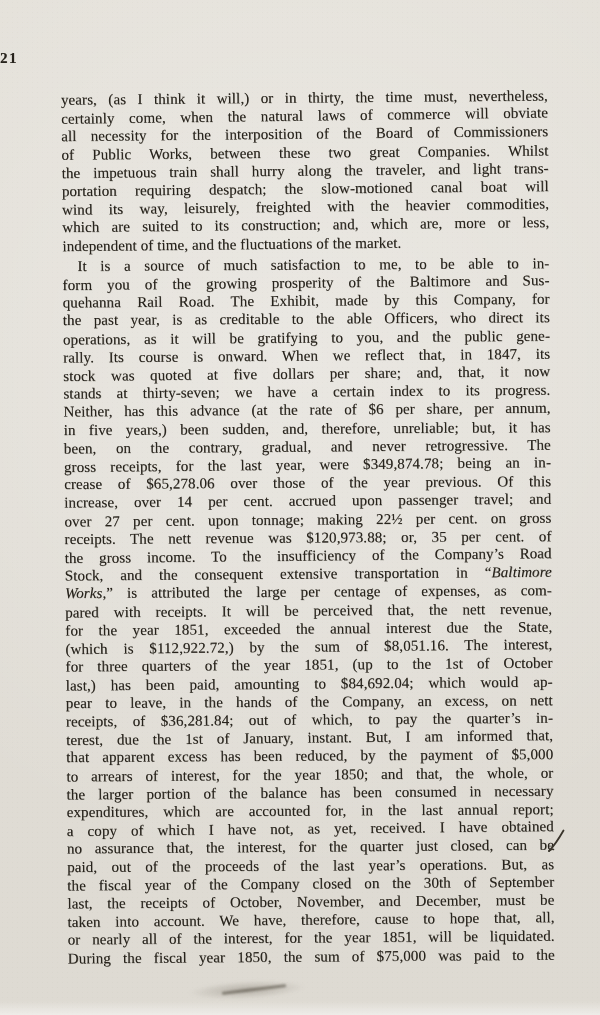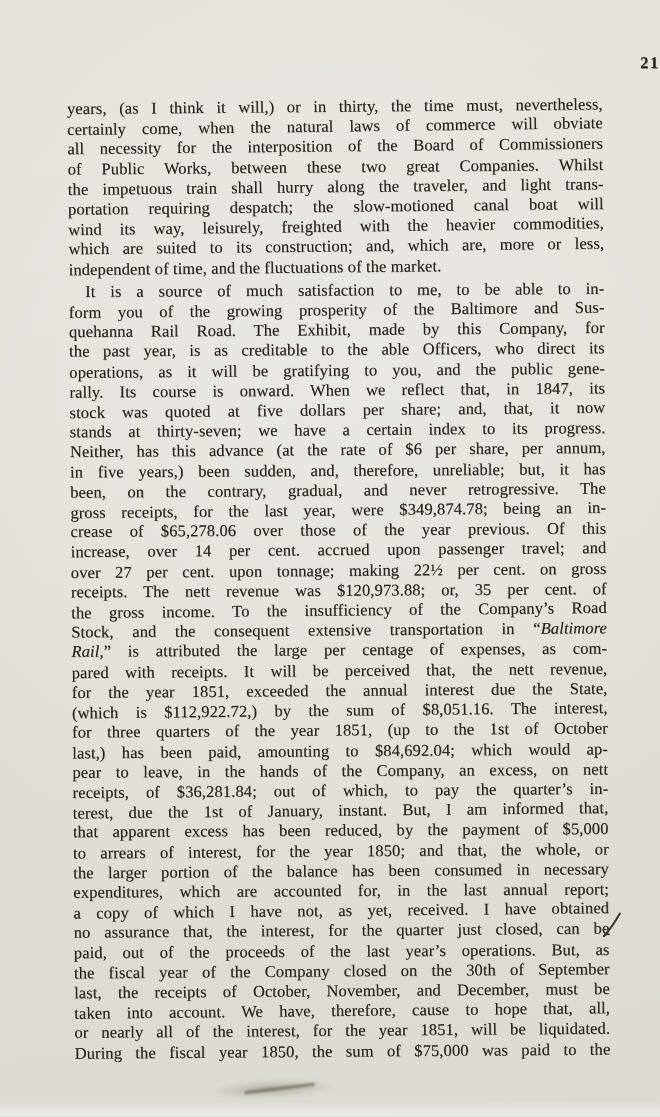--- a/index.html
+++ b/index.html
@@ -36,21 +36,21 @@
     position: absolute;
     left: 0; right: 0; bottom: 0; height: 14px;
     background: linear-gradient(rgba(255,255,255,0), rgba(255,255,255,0.5));
     pointer-events: none;
   }
   .page-number {
     position: absolute;
     top: 50px;
     left: 0;
     width: 600px;
-    text-align: right;
+    text-align: left;
     font-size: 15px;
     font-weight: bold;
     letter-spacing: 1.5px;
     text-shadow: 0.3px 0.3px 0.4px rgba(43,37,28,0.45);
   }
   .text-block {
     position: absolute;
     left: 61px;
     top: 89px;
     width: 487px;
@@ -132,21 +132,21 @@
         <div class="line">Neither, has this advance (at the rate of $6 per share, per annum,</div>
         <div class="line">in five years,) been sudden, and, therefore, unreliable; but, it has</div>
         <div class="line">been, on the contrary, gradual, and never retrogressive. The</div>
         <div class="line">gross receipts, for the last year, were $349,874.78; being an in-</div>
         <div class="line">crease of $65,278.06 over those of the year previous. Of this</div>
         <div class="line">increase, over 14 per cent. accrued upon passenger travel; and</div>
         <div class="line">over 27 per cent. upon tonnage; making 22½ per cent. on gross</div>
         <div class="line">receipts. The nett revenue was $120,973.88; or, 35 per cent. of</div>
         <div class="line">the gross income. To the insufficiency of the Company’s Road</div>
         <div class="line">Stock, and the consequent extensive transportation in “<em>Baltimore</em></div>
-        <div class="line"><em>Rail</em>,” is attributed the large per centage of expenses, as com-</div>
+        <div class="line"><em>Works</em>,” is attributed the large per centage of expenses, as com-</div>
         <div class="line">pared with receipts. It will be perceived that, the nett revenue,</div>
         <div class="line">for the year 1851, exceeded the annual interest due the State,</div>
         <div class="line">(which is $112,922.72,) by the sum of $8,051.16. The interest,</div>
         <div class="line">for three quarters of the year 1851, (up to the 1st of October</div>
         <div class="line">last,) has been paid, amounting to $84,692.04; which would ap-</div>
         <div class="line">pear to leave, in the hands of the Company, an excess, on nett</div>
         <div class="line">receipts, of $36,281.84; out of which, to pay the quarter’s in-</div>
         <div class="line">terest, due the 1st of January, instant. But, I am informed that,</div>
         <div class="line">that apparent excess has been reduced, by the payment of $5,000</div>
         <div class="line">to arrears of interest, for the year 1850; and that, the whole, or</div>

